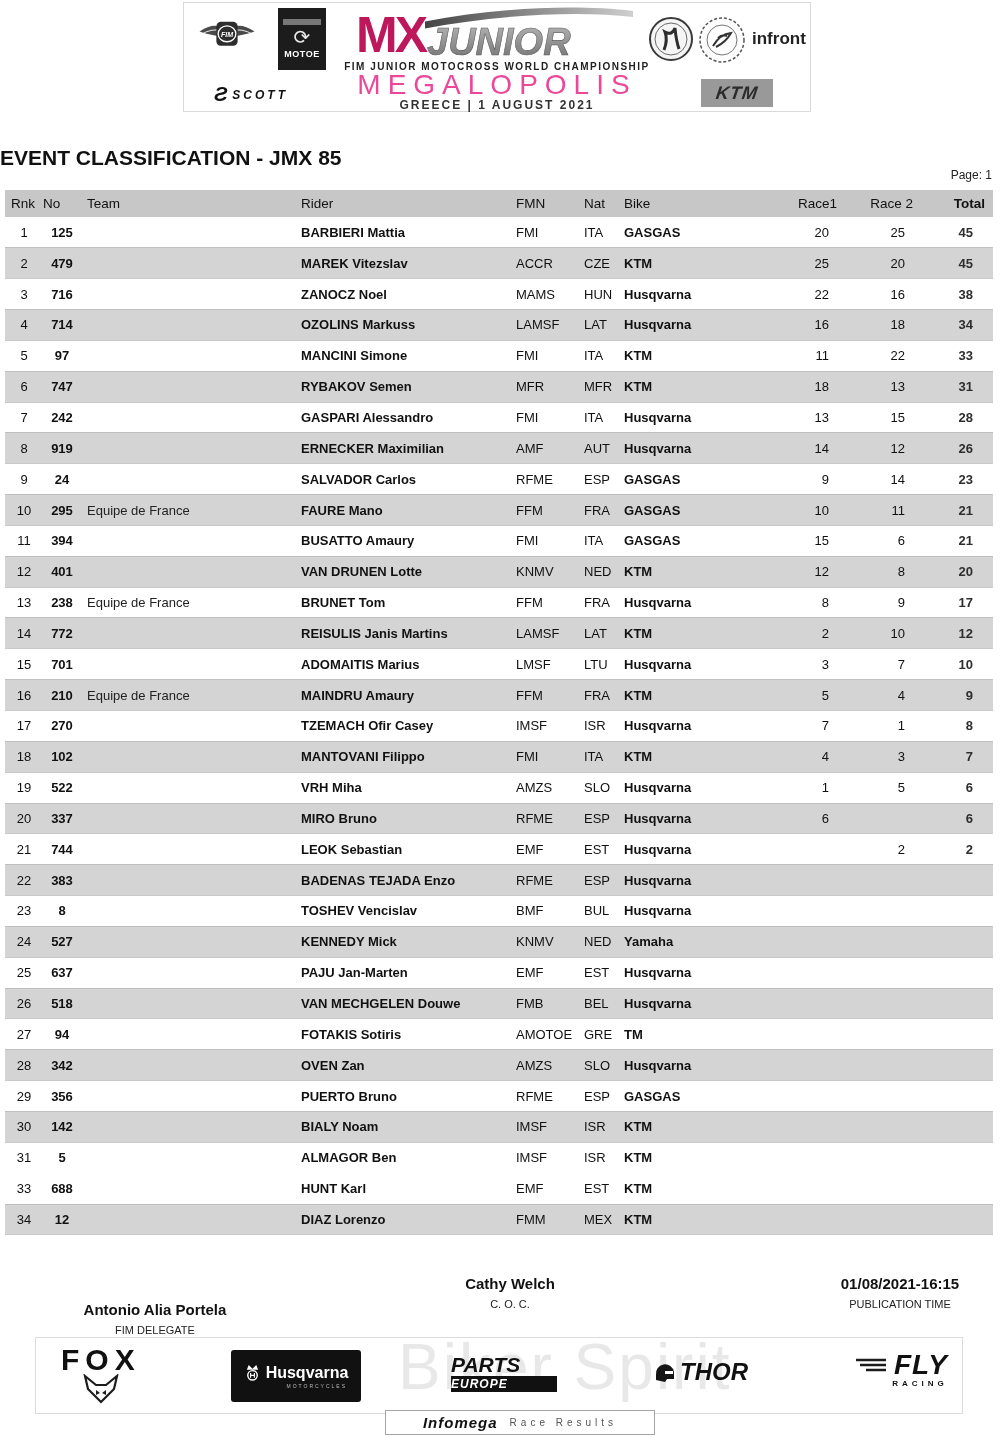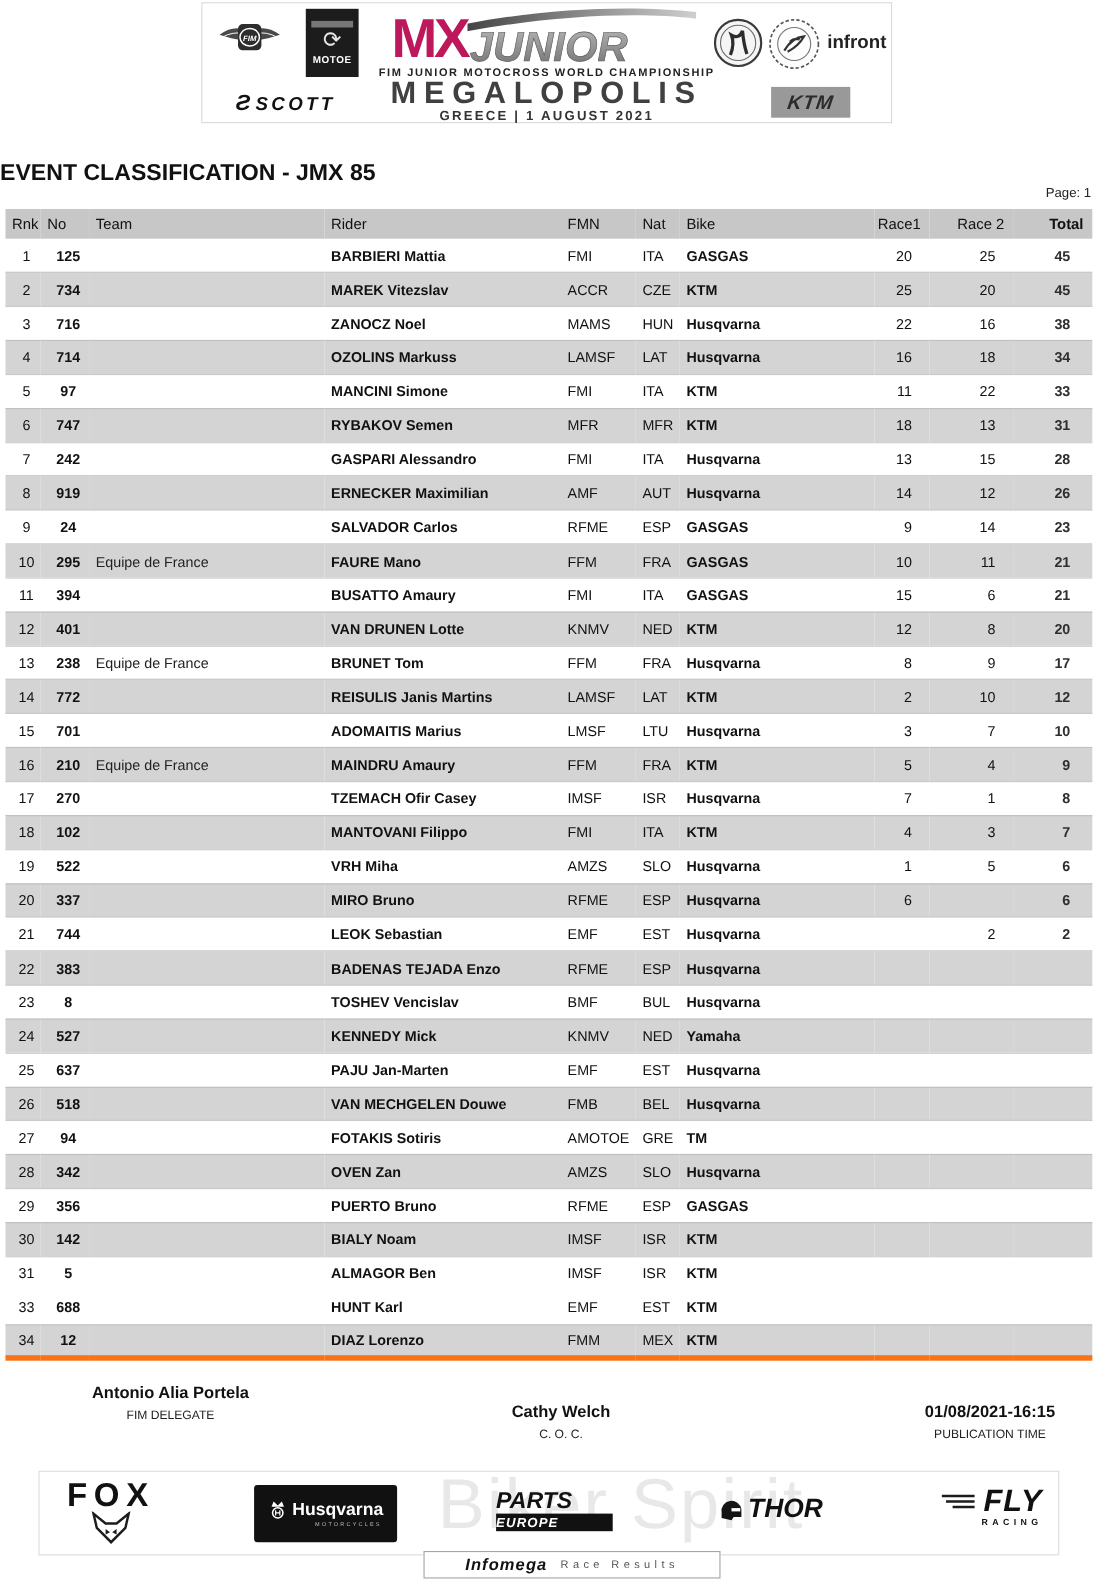--- a/index.html
+++ b/index.html
@@ -14,62 +14,62 @@
   .motoe-logo { position:absolute; left:94px; top:5px; width:48px; height:62px; background:#1c1c1c;
                 color:#fff; display:flex; flex-direction:column; align-items:center; justify-content:center; gap:2px; }
   .motoe-topbar { width:38px; height:6px; background:#777; }
   .motoe-circ { font-size:20px; line-height:20px; color:#e8e8e8; }
   .motoe-txt { font-size:9px; font-weight:bold; letter-spacing:.5px; }
   .mx-block { position:absolute; left:172px; top:4px; display:flex; align-items:flex-end; }
   .mx-txt { font-size:50px; font-weight:900; letter-spacing:-3px; color:#be185d; line-height:52px; }
   .champ-sub { position:absolute; left:0; top:58px; width:100%; text-align:center;
                font-size:10px; font-weight:bold; letter-spacing:1.5px; color:#222; }
   .venue { position:absolute; left:0; top:66px; width:100%; text-align:center;
-           font-size:28px; letter-spacing:7px; color:#404040; font-weight:700; }
+           font-size:28px; letter-spacing:7px; color:#ec4899; font-weight:400; }
   .venue-date { position:absolute; left:0; top:95px; width:100%; text-align:center;
                 font-size:12px; font-weight:bold; letter-spacing:2px; color:#333; }
   .club-emblem1 { position:absolute; left:464px; top:13px; }
   .club-emblem2 { position:absolute; left:514px; top:13px; }
   .infront-logo { position:absolute; left:568px; top:26px; font-size:17px; font-weight:800;
                   color:#222; letter-spacing:0; }
   .scott-logo { position:absolute; left:30px; top:80px; display:flex; align-items:center; gap:5px; }
   .scott-s { font-size:20px; font-weight:900; font-style:italic; color:#111; }
-  .scott-txt { font-size:17px; font-weight:900; font-style:italic; letter-spacing:3px; color:#111; }
+  .scott-txt { font-size:12px; font-weight:900; font-style:italic; letter-spacing:3px; color:#111; }
   .ktm-logo { position:absolute; left:517px; top:76px; width:72px; height:28px; background:#999;
               display:flex; align-items:center; justify-content:center; }
   .ktm-txt { font-size:18px; font-weight:900; font-style:italic; color:#2b2b2b; transform:skewX(-8deg); letter-spacing:1px; }
 
   
   .doc-title { position:absolute; left:0; top:146px; width:100%; text-align:left;
                font-size:21px; font-weight:bold; color:#111; }
   .page-num { position:absolute; right:8px; top:168px; font-size:12px; color:#222; }
 
   
   .results { position:absolute; left:5px; top:190px; width:988px; border-collapse:collapse;
              table-layout:fixed; }
   .results thead th { background:#c7c7c7; height:27px; font-weight:normal; font-size:13.5px;
                       text-align:left; padding-left:6px; color:#111; }
   .results thead th.num-h { text-align:right; padding-right:8px; padding-left:0; }
   .results thead th.total-h { font-weight:bold; }
   .results tbody td { height:30.85px; font-size:13px; vertical-align:middle; padding-left:6px; }
   .results tbody tr.stripe { background:#d4d4d4; border-top:1px solid #bfbfbf; border-bottom:1px solid #c9c9c9; }
-  .results { border-bottom:5px solid #f97316; }
+  .results { border-bottom:1px solid #f97316; }
   td.c-rnk { text-align:center; padding-left:0; }
   td.c-no  { text-align:center; font-weight:bold; padding-left:0; }
   td.c-team { font-size:12px; color:#222; }
   td.c-rider { font-weight:bold; }
   td.c-bike { font-weight:bold; }
   td.c-r1, td.c-r2 { text-align:right; padding-right:16px; font-size:13.5px; }
   td.c-total { text-align:right; padding-right:20px; font-size:13.5px; font-weight:bold; color:#2e2e2e; }
 
   
   .off-col { position:absolute; text-align:center; }
   .off-name { font-size:15px; font-weight:bold; color:#111; }
   .off-role { font-size:11px; color:#222; margin-top:6px; }
-  .off-1 { left:35px;  top:1258px; width:240px; }
+  .off-1 { left:35px;  top:1301px; width:240px; }
   .off-2 { left:390px; top:1275px; width:240px; }
   .off-3 { left:805px; top:1275px; width:190px; }
 
   
   .sponsor-box { position:absolute; left:35px; top:1337px; width:928px; height:77px;
                  border:1px solid #dcdcdc; background:#fff; }
   .watermark { position:absolute; left:398px; top:1330px; font-size:64px; font-weight:400;
                color:rgba(150,150,150,0.22); letter-spacing:2px; white-space:nowrap; z-index:1; }
   .sp { position:absolute; z-index:2; }
   .fox-logo { left:25px; top:8px; text-align:center; }
@@ -209,21 +209,21 @@
       <td class="c-rider">BARBIERI Mattia</td>
       <td class="c-fmn">FMI</td>
       <td class="c-nat">ITA</td>
       <td class="c-bike">GASGAS</td>
       <td class="c-r1">20</td>
       <td class="c-r2">25</td>
       <td class="c-total">45</td>
     </tr>
         <tr class="stripe">
       <td class="c-rnk">2</td>
-      <td class="c-no">734</td>
+      <td class="c-no">479</td>
       <td class="c-team"></td>
       <td class="c-rider">MAREK Vitezslav</td>
       <td class="c-fmn">ACCR</td>
       <td class="c-nat">CZE</td>
       <td class="c-bike">KTM</td>
       <td class="c-r1">25</td>
       <td class="c-r2">20</td>
       <td class="c-total">45</td>
     </tr>
         <tr>

